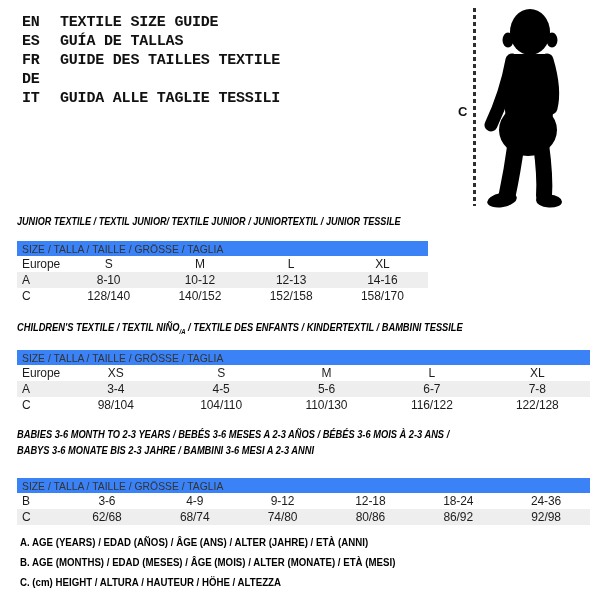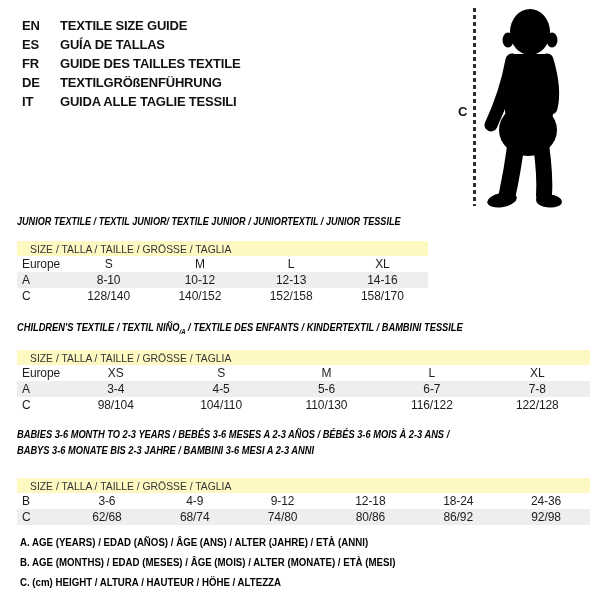--- a/index.html
+++ b/index.html
@@ -2,42 +2,42 @@
 <html><head>
 <meta charset="utf-8">
 <style>
   html,body { margin:0; padding:0; background:#fff; }
   .canvas {
     position:relative; width:600px; height:600px; background:#ffffff;
     font-family:"Liberation Sans", sans-serif; color:#111; overflow:hidden;
   }
   
   .lang-block { position:absolute; left:22px; top:14px; }
-  .lang-row { display:flex; height:19px; align-items:flex-end; font-weight:bold; font-size:13px; letter-spacing:-0.2px; white-space:nowrap; }
+  .lang-row { display:flex; height:19px; align-items:flex-start; font-weight:bold; font-size:15px; letter-spacing:-0.2px; white-space:nowrap;font-family:Liberation Mono, monospace; }
   .lang-code { width:38px; flex:0 0 38px; }
   
   .baby-svg { position:absolute; left:480px; top:6px; }
   .dash-line { position:absolute; left:473px; top:8px; width:3px; height:198px;
     background:repeating-linear-gradient(to bottom, #2e2e2e 0 4px, transparent 4px 7px); }
   .c-label { position:absolute; left:458px; top:104px; font-weight:bold; font-size:13px; }
   
   .size-table-wrap { position:absolute; left:17px; }
   #t1 { top:215px; width:411px; }
   #t2 { top:321px; width:573px; }
   #t3 { top:426px; width:573px; }
   .tbl-title { font-weight:bold; font-size:10.8px; line-height:12px; white-space:nowrap; color:#000;font-style:italic; }
   .condense { display:inline-block; transform:scaleX(0.86); transform-origin:0 50%; }
   .condense-s { display:inline-block; transform:scaleX(0.9); transform-origin:0 50%; }
   #t1 .tbl-title { margin-bottom:14px; }
   #t2 .tbl-title { margin-bottom:12px; }
   #t3 .tbl-title { line-height:16px; margin-bottom:20px; }
   .subA { font-size:7px; vertical-align:sub; }
   table.size { border-collapse:collapse; table-layout:fixed; width:100%; }
   table.size td { padding:0; font-size:12px; }
-  tr.bar td { background:#fef9c3; color:#333; font-size:11.5px; height:15px; padding-left:13px; white-space:nowrap; }
+  tr.bar td { background:#3b82f6; color:#333; font-size:11.5px; height:15px; padding-left:5px; white-space:nowrap; }
   tr.data td { height:16px; text-align:center; color:#1c1c1c; letter-spacing:-0.1px; }
   tr.data td.lbl { text-align:left; padding-left:5px;margin-top:48px; }
   tr.shaded td { background:#eeeeee; }
   
   .footnotes { position:absolute; left:20px; top:532px; }
   .footnote { font-weight:bold; font-size:11px; line-height:20px; white-space:nowrap; color:#000; }
 </style>
 </head>
 <body>
 
@@ -51,21 +51,20 @@
     <div class="lang-row">
       <span class="lang-code">ES</span>
       <span class="lang-label">GUÍA DE TALLAS</span>
     </div>
     <div class="lang-row">
       <span class="lang-code">FR</span>
       <span class="lang-label">GUIDE DES TAILLES TEXTILE</span>
     </div>
     <div class="lang-row">
       <span class="lang-code">DE</span>
-      <span class="lang-label">TEXTILGRÖßENFÜHRUNG</span>
     </div>
     <div class="lang-row">
       <span class="lang-code">IT</span>
       <span class="lang-label">GUIDA ALLE TAGLIE TESSILI</span>
     </div>
   </div>
 
   <div class="dash-line"></div>
   <div class="c-label">C</div>
 

